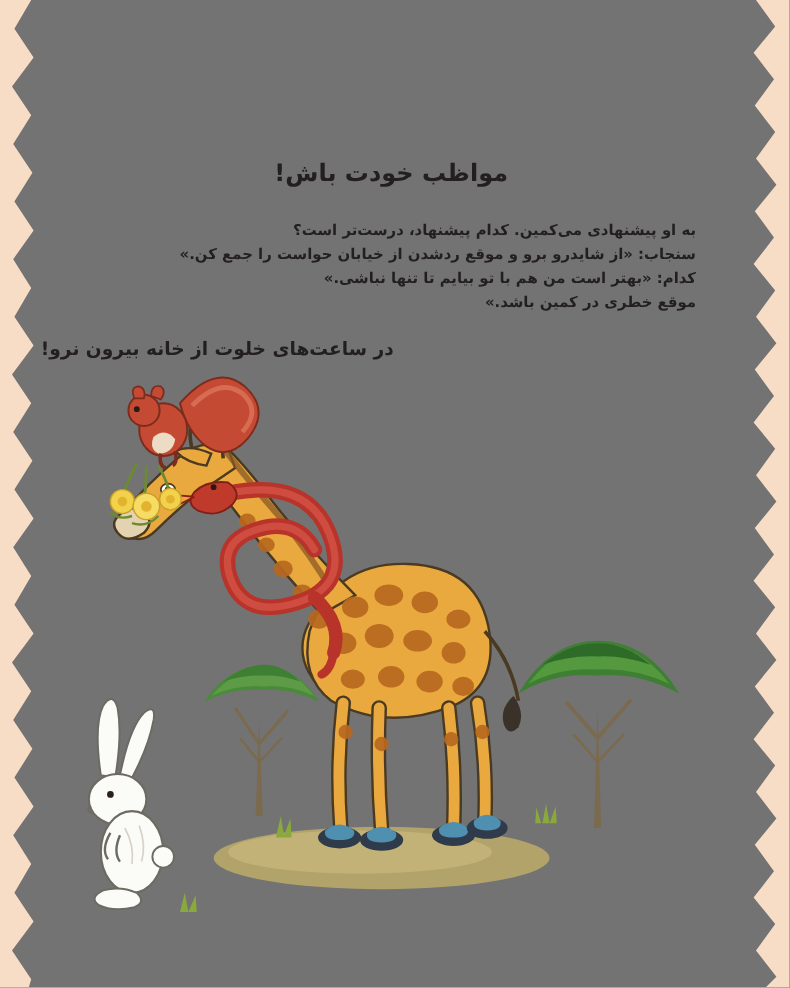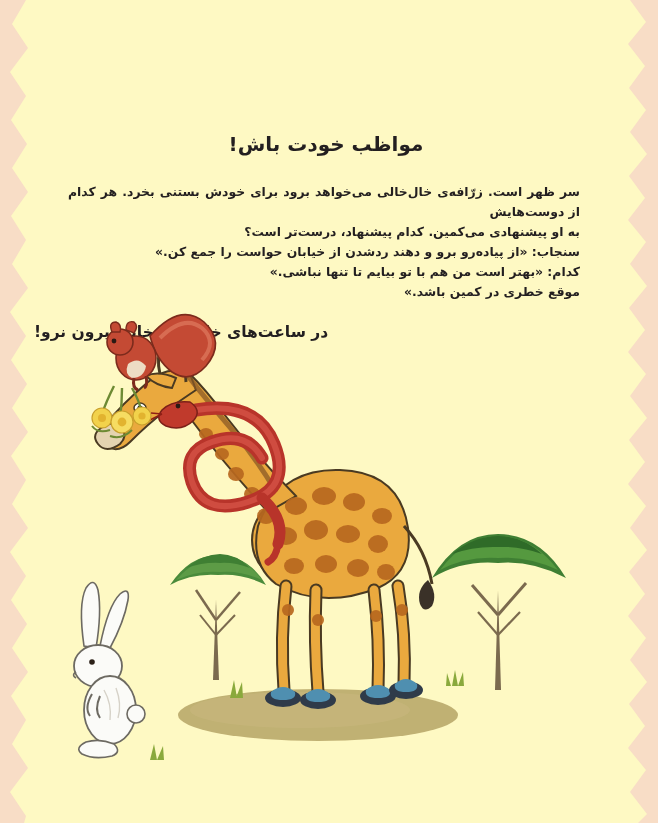--- a/index.html
+++ b/index.html
@@ -10,21 +10,21 @@
     width: 658px;
     height: 823px;
     background: #fdefe0;
     font-family: "DejaVu Sans", sans-serif;
     overflow: hidden;
     position: relative;
   }
   .page {
     position: absolute;
     inset: 0;
-    background: #fef9c3;
+    background: #737373;
     overflow: hidden;
   }
   
   .edge-strip {
     position: absolute;
     top: 0;
     left: 0;
     width: 34px;
     height: 823px;
   }
@@ -94,23 +94,22 @@
 
   <svg class="edge-strip-right" viewBox="0 0 40 823" preserveAspectRatio="none">
     <path d="M40,0 L12,0 L28,22 L10,44 L27,66 L11,88 L28,110 L12,132 L29,154 L11,176 L27,198 L10,220 L28,242 L12,264 L29,286 L11,308 L27,330 L10,352 L28,374 L12,396 L29,418 L11,440 L27,462 L10,484 L28,506 L12,528 L29,550 L11,572 L27,594 L10,616 L28,638 L12,660 L29,682 L11,704 L27,726 L10,748 L28,770 L12,792 L29,814 L20,823 L40,823 Z" fill="#f8ddc6"></path>
   </svg>
 
   <div class="content">
 
     <h1 class="title">مواظب خودت باش!</h1>
 
     <div class="body-text">
-      <p>سر ظهر است. زرّافه‌ی خال‌خالی می‌خواهد برود برای خودش بستنی بخرد. هر کدام از دوست‌هایش</p>
       <p>به او پیشنهادی می‌کمین. کدام پیشنهاد، درست‌تر است؟</p>
-      <p>سنجاب: «از پیاده‌رو برو و دهند ردشدن از خیابان حواست را جمع کن.»</p>
+      <p>سنجاب: «از شاید‌رو برو و موقع ردشدن از خیابان حواست را جمع کن.»</p>
       <p>کدام: «بهتر است من هم با تو بیایم تا تنها نباشی.»</p>
       <p>موقع خطری در کمین باشد.»</p>
     </div>
 
     <div class="callout">در ساعت‌های خلوت از خانه بیرون نرو!</div>
 
   </div>
 
   <div class="illustration">
 

